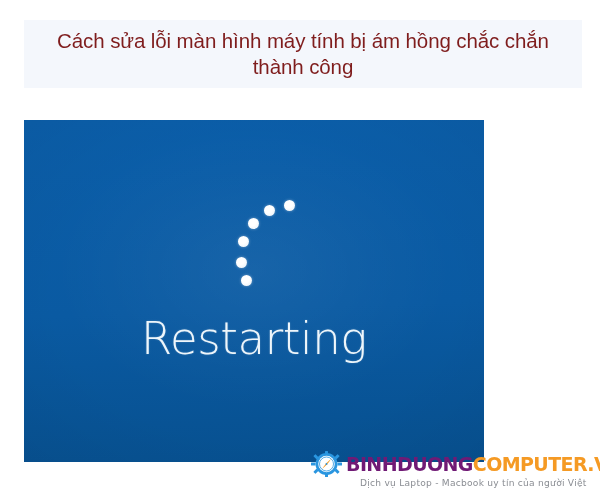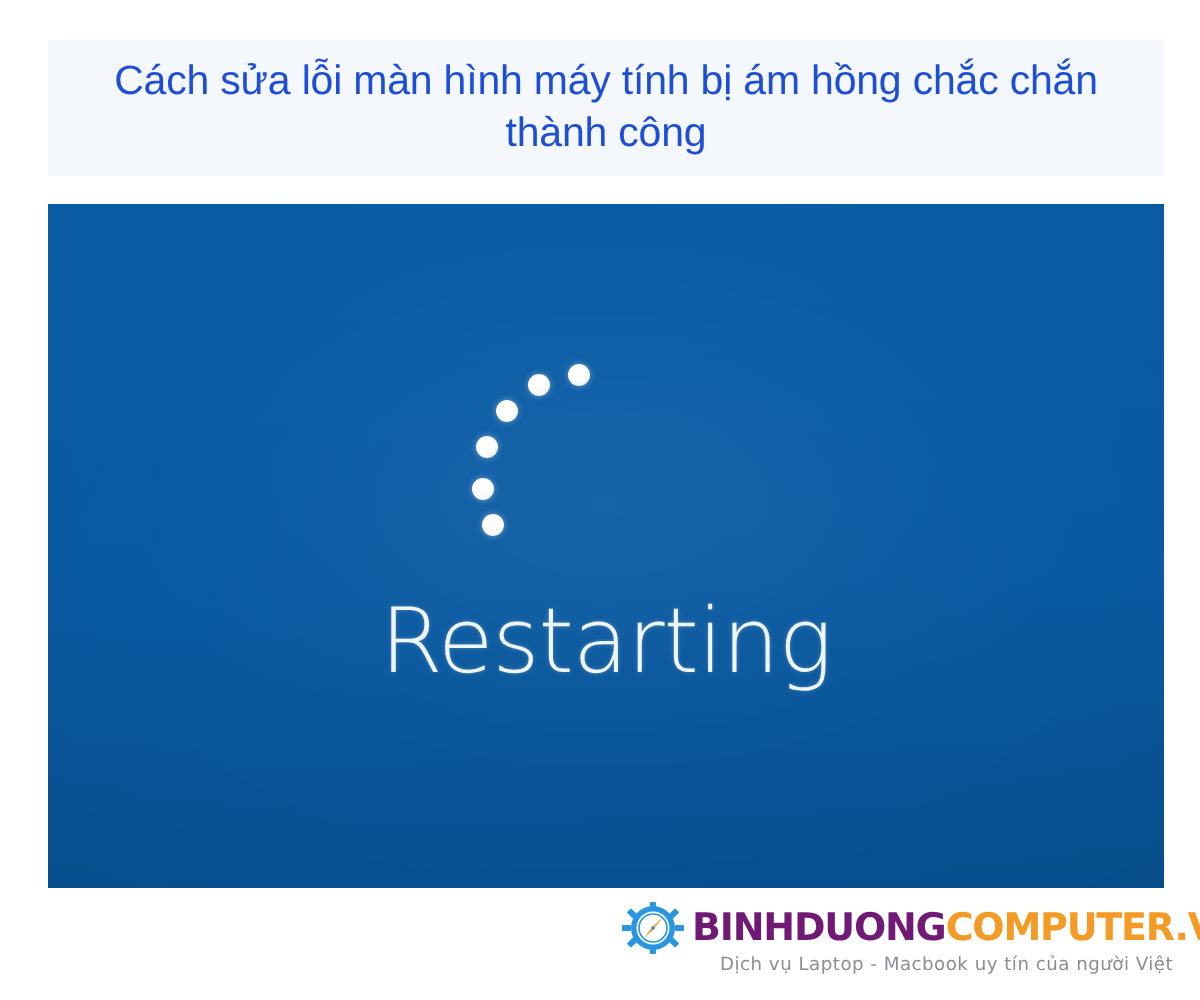--- a/index.html
+++ b/index.html
@@ -28,31 +28,31 @@
     justify-content: center;
     box-sizing: border-box;
     padding: 0 6px;
   }
   .title-band h1 {
     margin: 0;
     font-family: "Liberation Sans", "DejaVu Sans", sans-serif;
     font-size: 20.5px;
     line-height: 1.28;
     font-weight: 400;
-    color: #1d4ed8;
+    color: #7f1d1d;
     text-align: center;
     letter-spacing: -0.1px;
   }
 
   
   .screenshot {
     position: absolute;
     left: 24px;
-    top: 102px;
-    width: 558px;
+    top: 120px;
+    width: 460px;
     height: 342px;
     background: #0a5ca6;
     background-image:
       radial-gradient(ellipse 62% 58% at 50% 44%, rgba(255,255,255,0.055) 0%, rgba(255,255,255,0.018) 42%, rgba(0,0,0,0.0) 70%),
       radial-gradient(ellipse 95% 95% at 50% 50%, rgba(0,0,0,0.0) 45%, rgba(0,0,0,0.07) 100%),
       linear-gradient(178deg, #0b5ea9 0%, #0a5aa2 55%, #07508f 100%);
     overflow: hidden;
     text-decoration: underline;
   }
 

